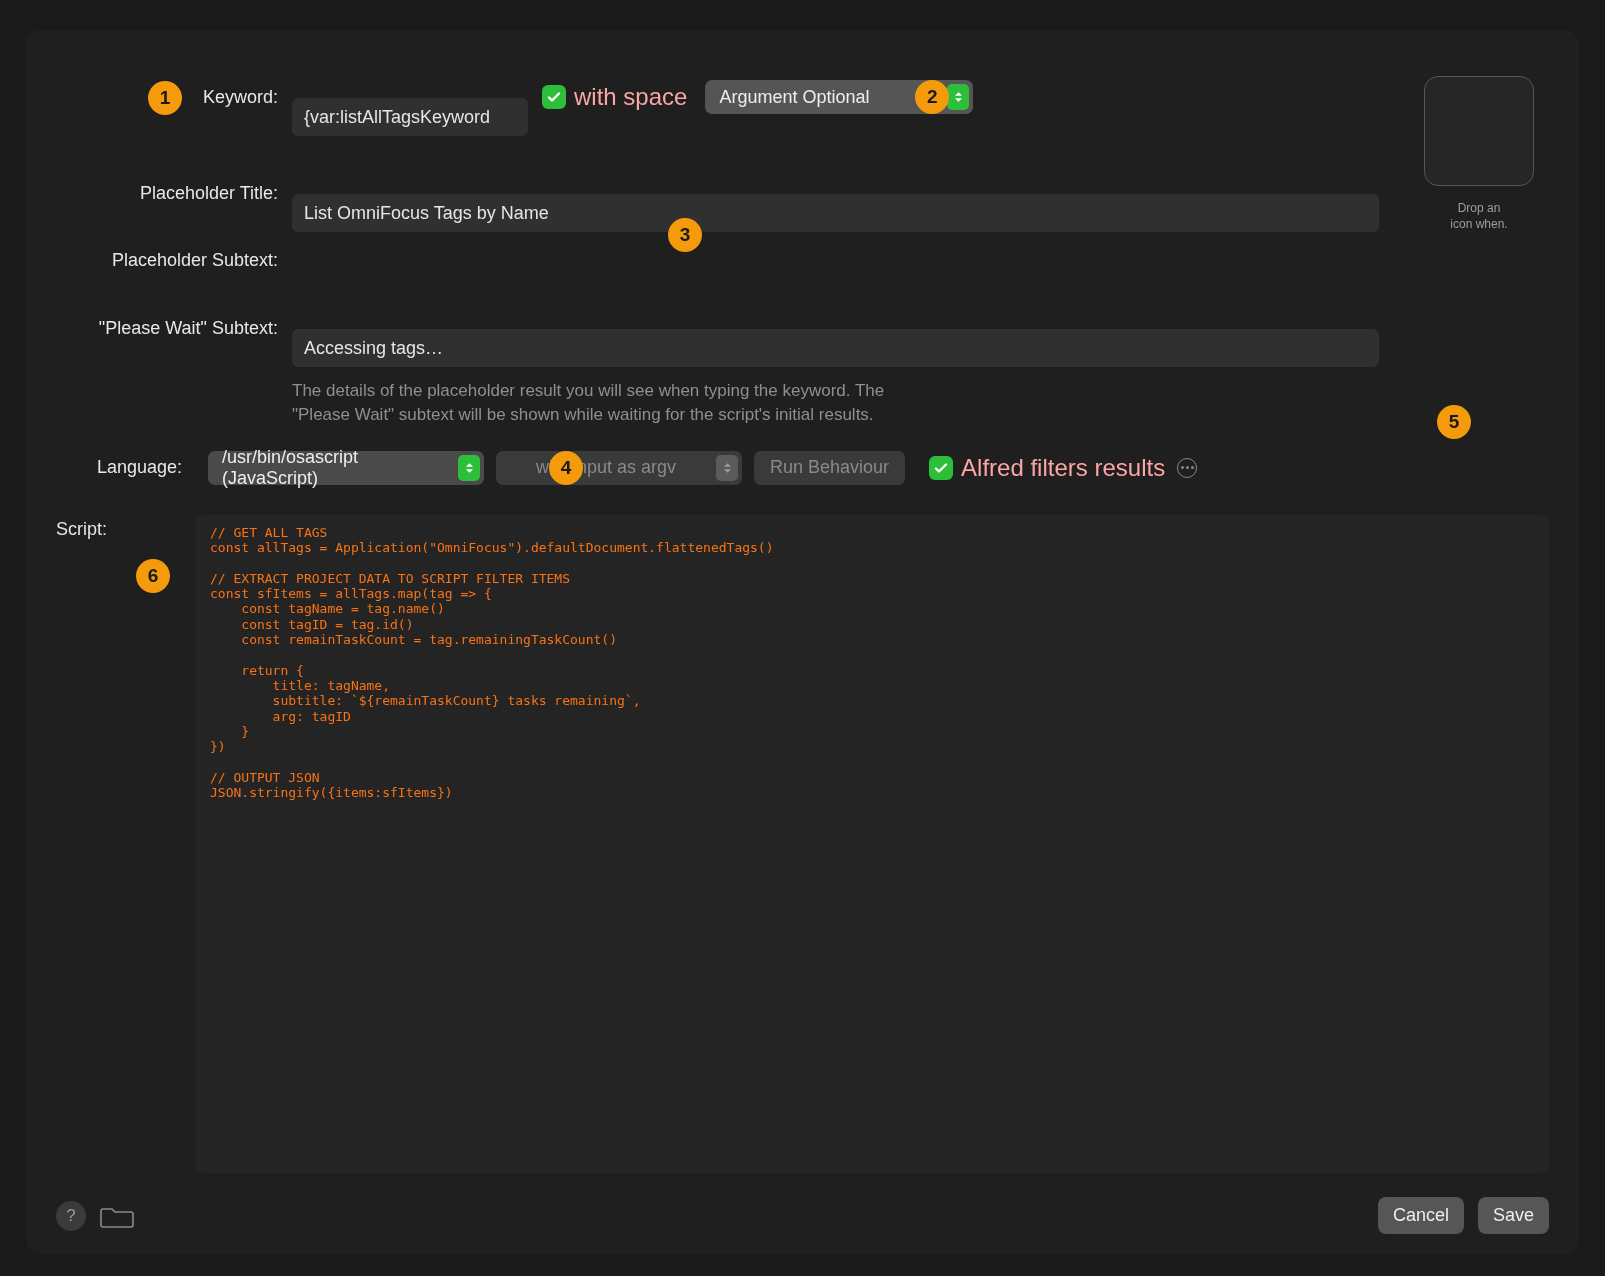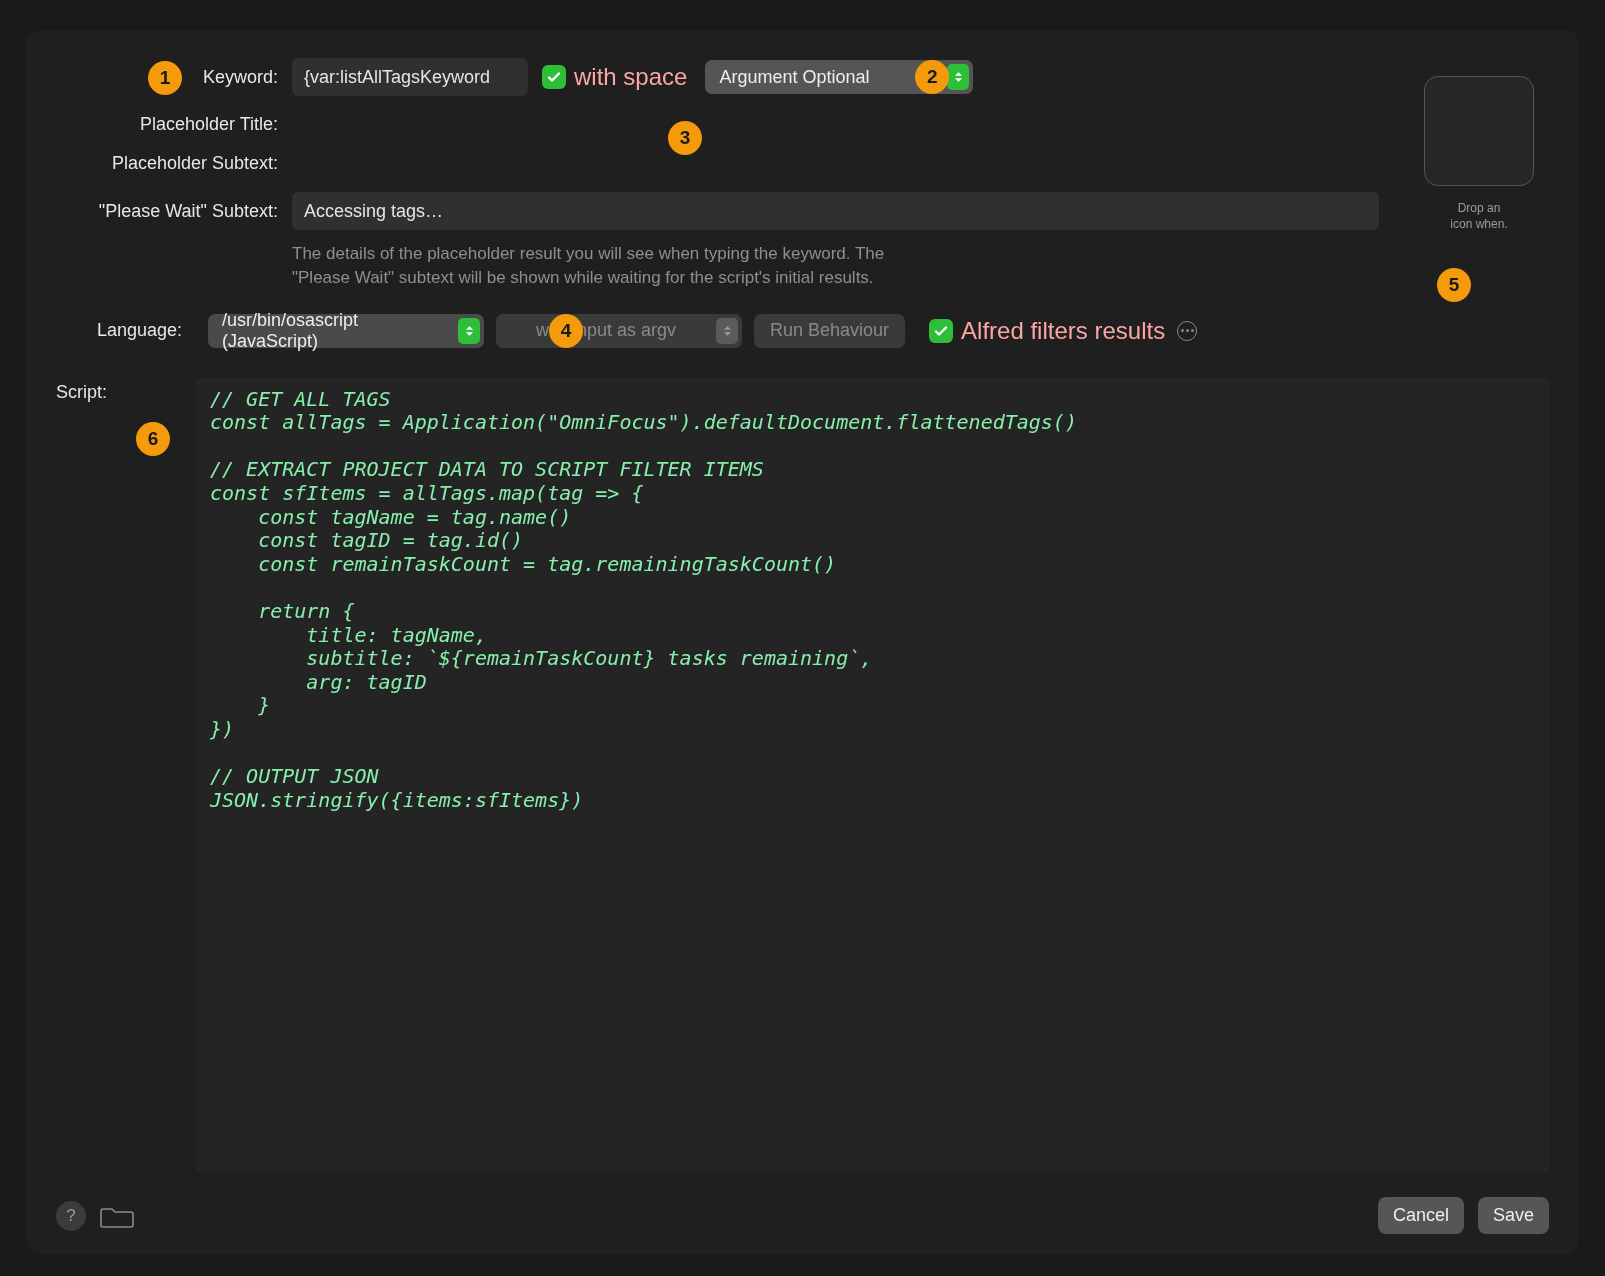--- a/index.html
+++ b/index.html
@@ -64,20 +64,21 @@
     position: relative;
   }
   .textfield {
     background: #303030;
     border: none;
     border-radius: 6px;
     color: #e6e6e6;
     font-size: 18px;
     padding: 3px 12px;
     height: 38px;
+    margin-top: 40px;
   }
   .kw-field { width: 236px; }
   .wide-field { flex: 1; width: 100%; }
   .checkbox {
     width: 24px;
     height: 24px;
     background: #2dbf3a;
     border-radius: 6px;
     display: inline-flex;
     align-items: center;
@@ -179,26 +180,25 @@
     font-size: 18px;
     padding-top: 4px;
     position: relative;
   }
   .script-area {
     flex: 1;
     background: #242424;
     border-radius: 6px;
     padding: 10px 14px;
     font-family: "SF Mono", Menlo, Consolas, monospace;
-    font-size: 20px;
+    font-size: 13px;
     line-height: 1.18;
-    color: #86efac;
+    color: #f97316;
     white-space: pre;
     overflow: auto;
-    font-style: italic;
   }
   .bottom-bar {
     display: flex;
     align-items: center;
     margin-top: 24px;
     gap: 14px;
   }
   .help-btn {
     width: 30px; height: 30px;
     background: #3b3b3b;
@@ -267,20 +267,21 @@
               </svg>
             <svg viewBox="0 0 10 6">
                 <path d="M1 1 L5 5 L9 1"></path>
               </svg>
           </span>
         </div>
       </div>
 
       <div class="row">
         <div class="label">Placeholder Title:</div>
+        <input class="textfield wide-field" value="List OmniFocus Tags by Name" style="">
       </div>
 
       <div class="row" style="position:relative;">
         <span class="badge" style="left:612px; top:-32px;">3</span>
         <div class="label">Placeholder Subtext:</div>
       </div>
 
       <div class="row">
         <div class="label">"Please Wait" Subtext:</div>
         <input class="textfield wide-field" value="Accessing tags…" style="">

